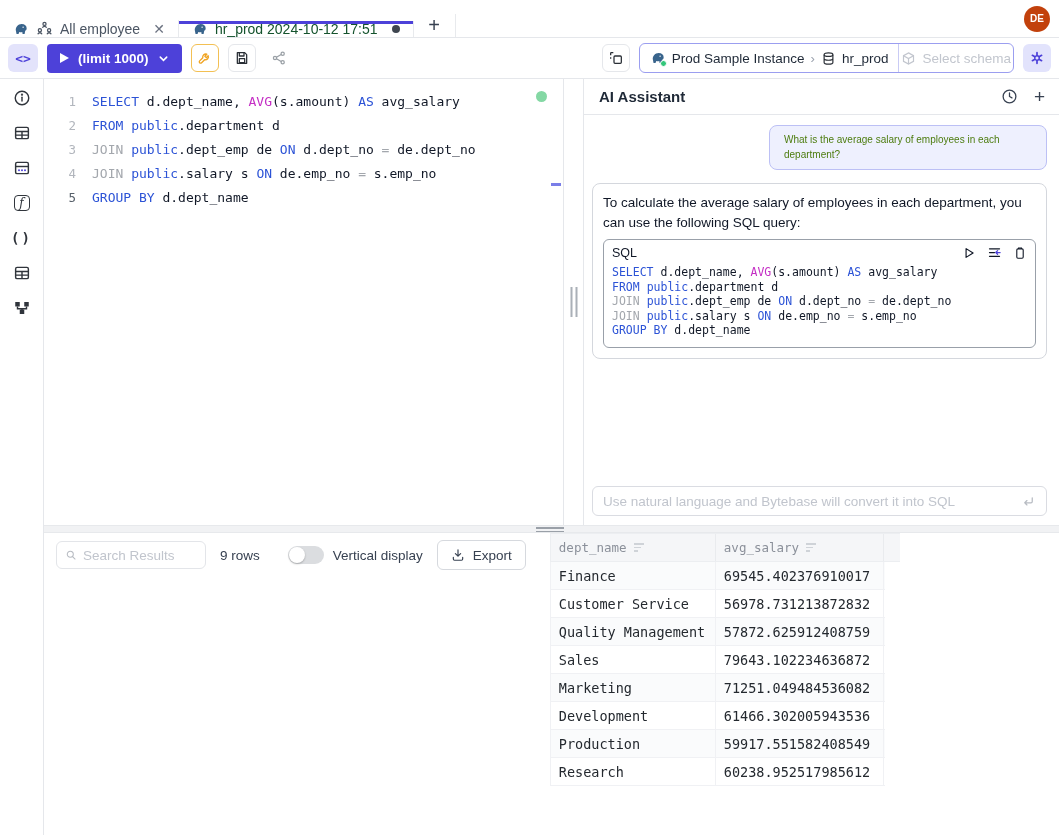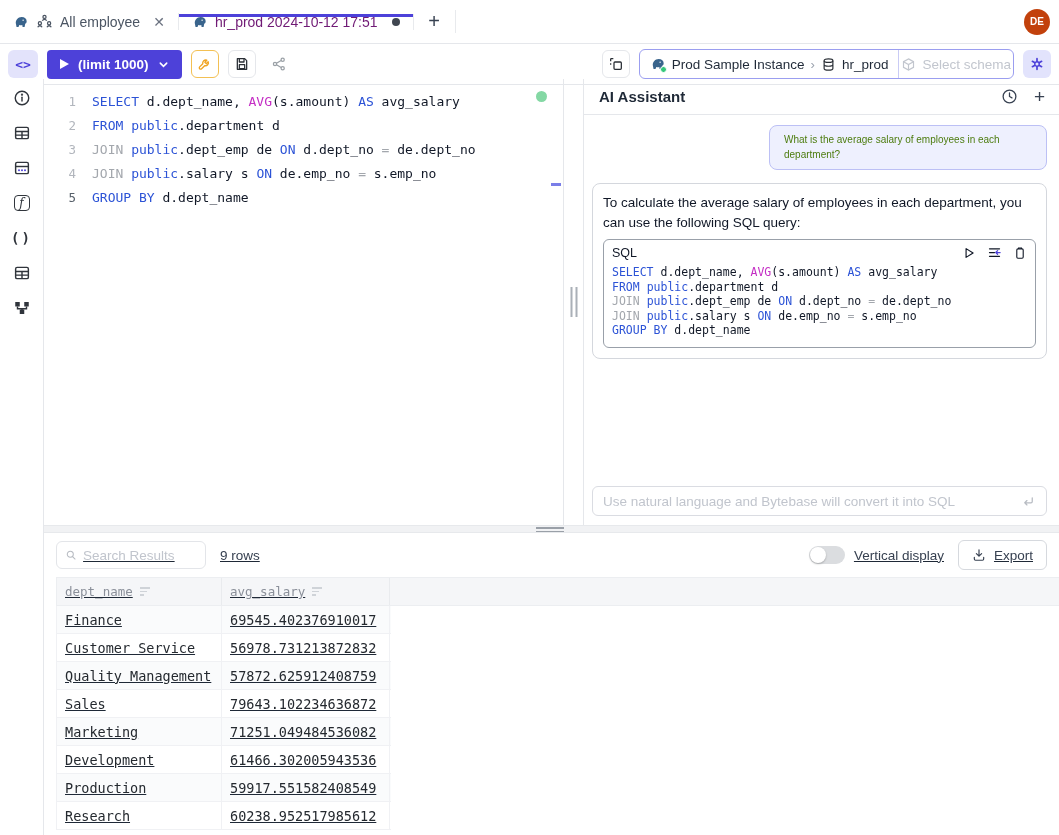--- a/index.html
+++ b/index.html
@@ -1,24 +1,24 @@
 <!DOCTYPE html>
 <html><head>
 <meta charset="utf-8">
 <style>
   * { margin:0; padding:0; box-sizing:border-box; }
   html,body { width:1059px; height:835px; background:#fff; overflow:hidden;
     font-family:"Liberation Sans", sans-serif; color:#1f2937; }
   svg { display:block; }
 
   
-  .tabbar { height:44px; border-bottom:1px solid #e5e7eb; display:flex; align-items:center; background:#fff; }
+  .tabbar { height:38px; border-bottom:1px solid #e5e7eb; display:flex; align-items:flex-end; background:#fff; }
   .tab { display:flex; align-items:center; gap:7px; padding:0 13px; border-right:1px solid #e8eaed;
          font-size:14px; color:#4b5563; position:relative; cursor:default; }
-  .tab.active { color:#701a75; }
+  .tab.active { color:#14532d; }
   .tab.active::before { content:''; position:absolute; top:0; left:0; right:0; height:3px; background:#4d41d9; }
   .tab-close { color:#6b7280; font-size:14px; margin-left:6px; }
   .dirty-dot { width:8px; height:8px; border-radius:50%; background:#3f4650; margin-left:7px; }
   .newtab { width:42px; border-right:1px solid #e8eaed; display:flex; align-items:center; justify-content:center;
             font-size:20px; color:#374151; }
   .tabbar-spacer { flex:1; }
   .avatar { width:26px; height:26px; border-radius:50%; background:#c2410c; color:#fff; font-size:10px;
             font-weight:700; display:flex; align-items:center; justify-content:center; align-self:center; margin-right:9px; }
 
   
@@ -84,21 +84,21 @@
   .ai-input-row input { border:none; outline:none; flex:1; font-size:13.5px; color:#374151; font-family:"Liberation Sans",sans-serif; }
   .ai-input-row input::placeholder { color:#c1c5cd; }
 
   
   .hsplit { position:absolute; top:525px; left:44px; right:0; height:8px; background:#f1f2f4;
             border-top:1px solid #e7e9ec; border-bottom:1px solid #e7e9ec; }
   .hsplit .handle { position:absolute; left:492px; top:1px; display:flex; flex-direction:column; gap:2px; }
   .hsplit .handle i { width:28px; height:1.5px; background:#9aa0a8; }
 
   
-  .results { position:absolute; top:533px; left:44px; right:0; bottom:0; display:flex; flex-direction:column; background:#fff;text-decoration:underline; }
+  .results { position:absolute; top:533px; left:44px; right:0; bottom:0; display:flex; flex-direction:row; background:#fff; }
   .results-toolbar { height:44px; display:flex; align-items:center; padding:0 12px; gap:14px; flex:none; }
   .search-box { width:150px; height:28px; border:1px solid #e3e5e9; border-radius:6px; display:flex; align-items:center; padding:0 8px; gap:6px; }
   .search-box input { border:none; outline:none; width:100%; font-size:13.5px; color:#374151; font-family:"Liberation Sans",sans-serif; }
   .search-box input::placeholder { color:#c1c5cd; }
   .row-count { font-size:13.5px; color:#374151; }
   .rt-spacer { flex:1; }
   .toggle { width:36px; height:18px; border-radius:9px; background:#dbdde0; position:relative; flex:none; }
   .toggle .knob { position:absolute; left:1px; top:1px; width:16px; height:16px; border-radius:50%; background:#fff; box-shadow:0 1px 2px rgba(0,0,0,.25); }
   .toggle-label { font-size:13.5px; color:#374151; margin-left:-5px; }
   .export-btn { height:30px; border:1px solid #d6d9de; border-radius:6px; display:flex; align-items:center; gap:8px;

